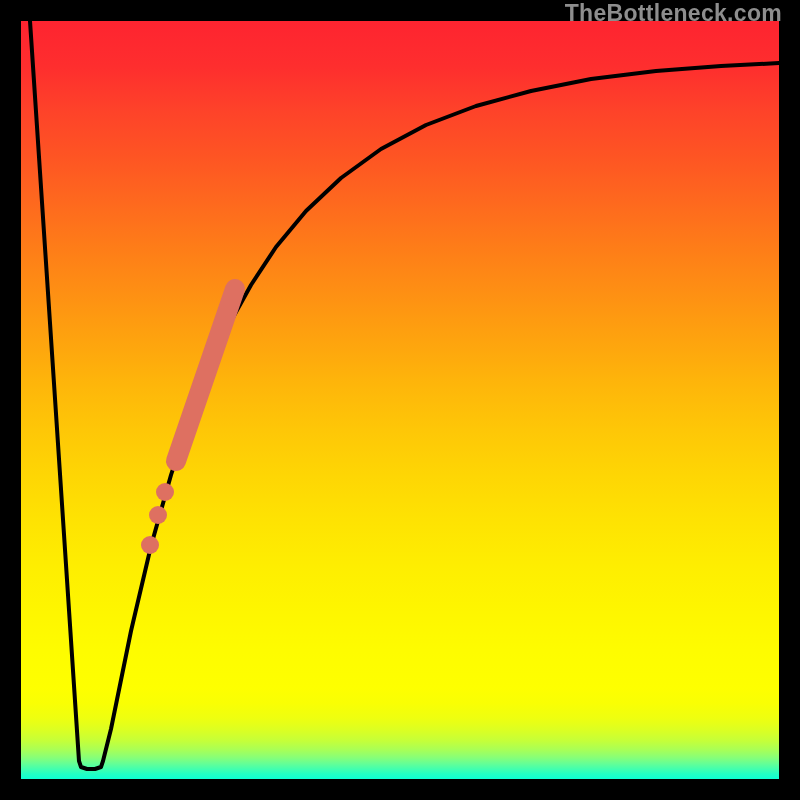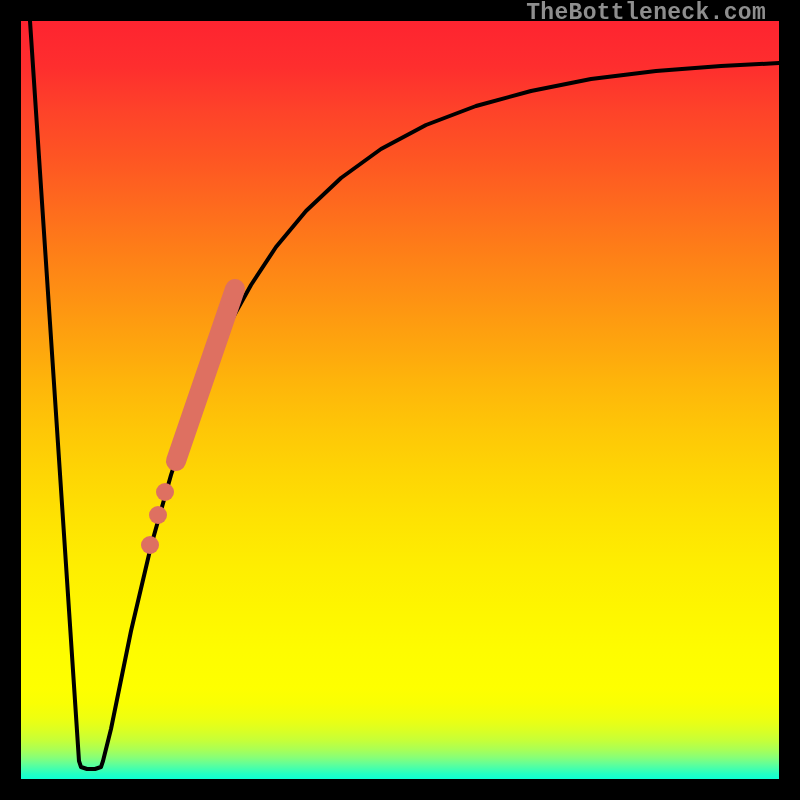--- a/index.html
+++ b/index.html
@@ -49,22 +49,22 @@
       #86ff79 97.2%,
       #63ff97 98%,
       #41ffaf 98.7%,
       #24ffc3 99.3%,
       #0effd3 100%
     );
   }
   .watermark {
     position: absolute;
     top: 0;
-    right: 34px;
-    font-family: Liberation Mono, monospace;
+    right: 18px;
+    font-family: Liberation Sans, sans-serif;
     font-size: 23px;
     font-weight: 600;
     color: #8e8e8e;
     letter-spacing: 0.3px;
     user-select: none;
   }
   svg.curves {
     position: absolute;
     top: 21px;
     left: 21px;

